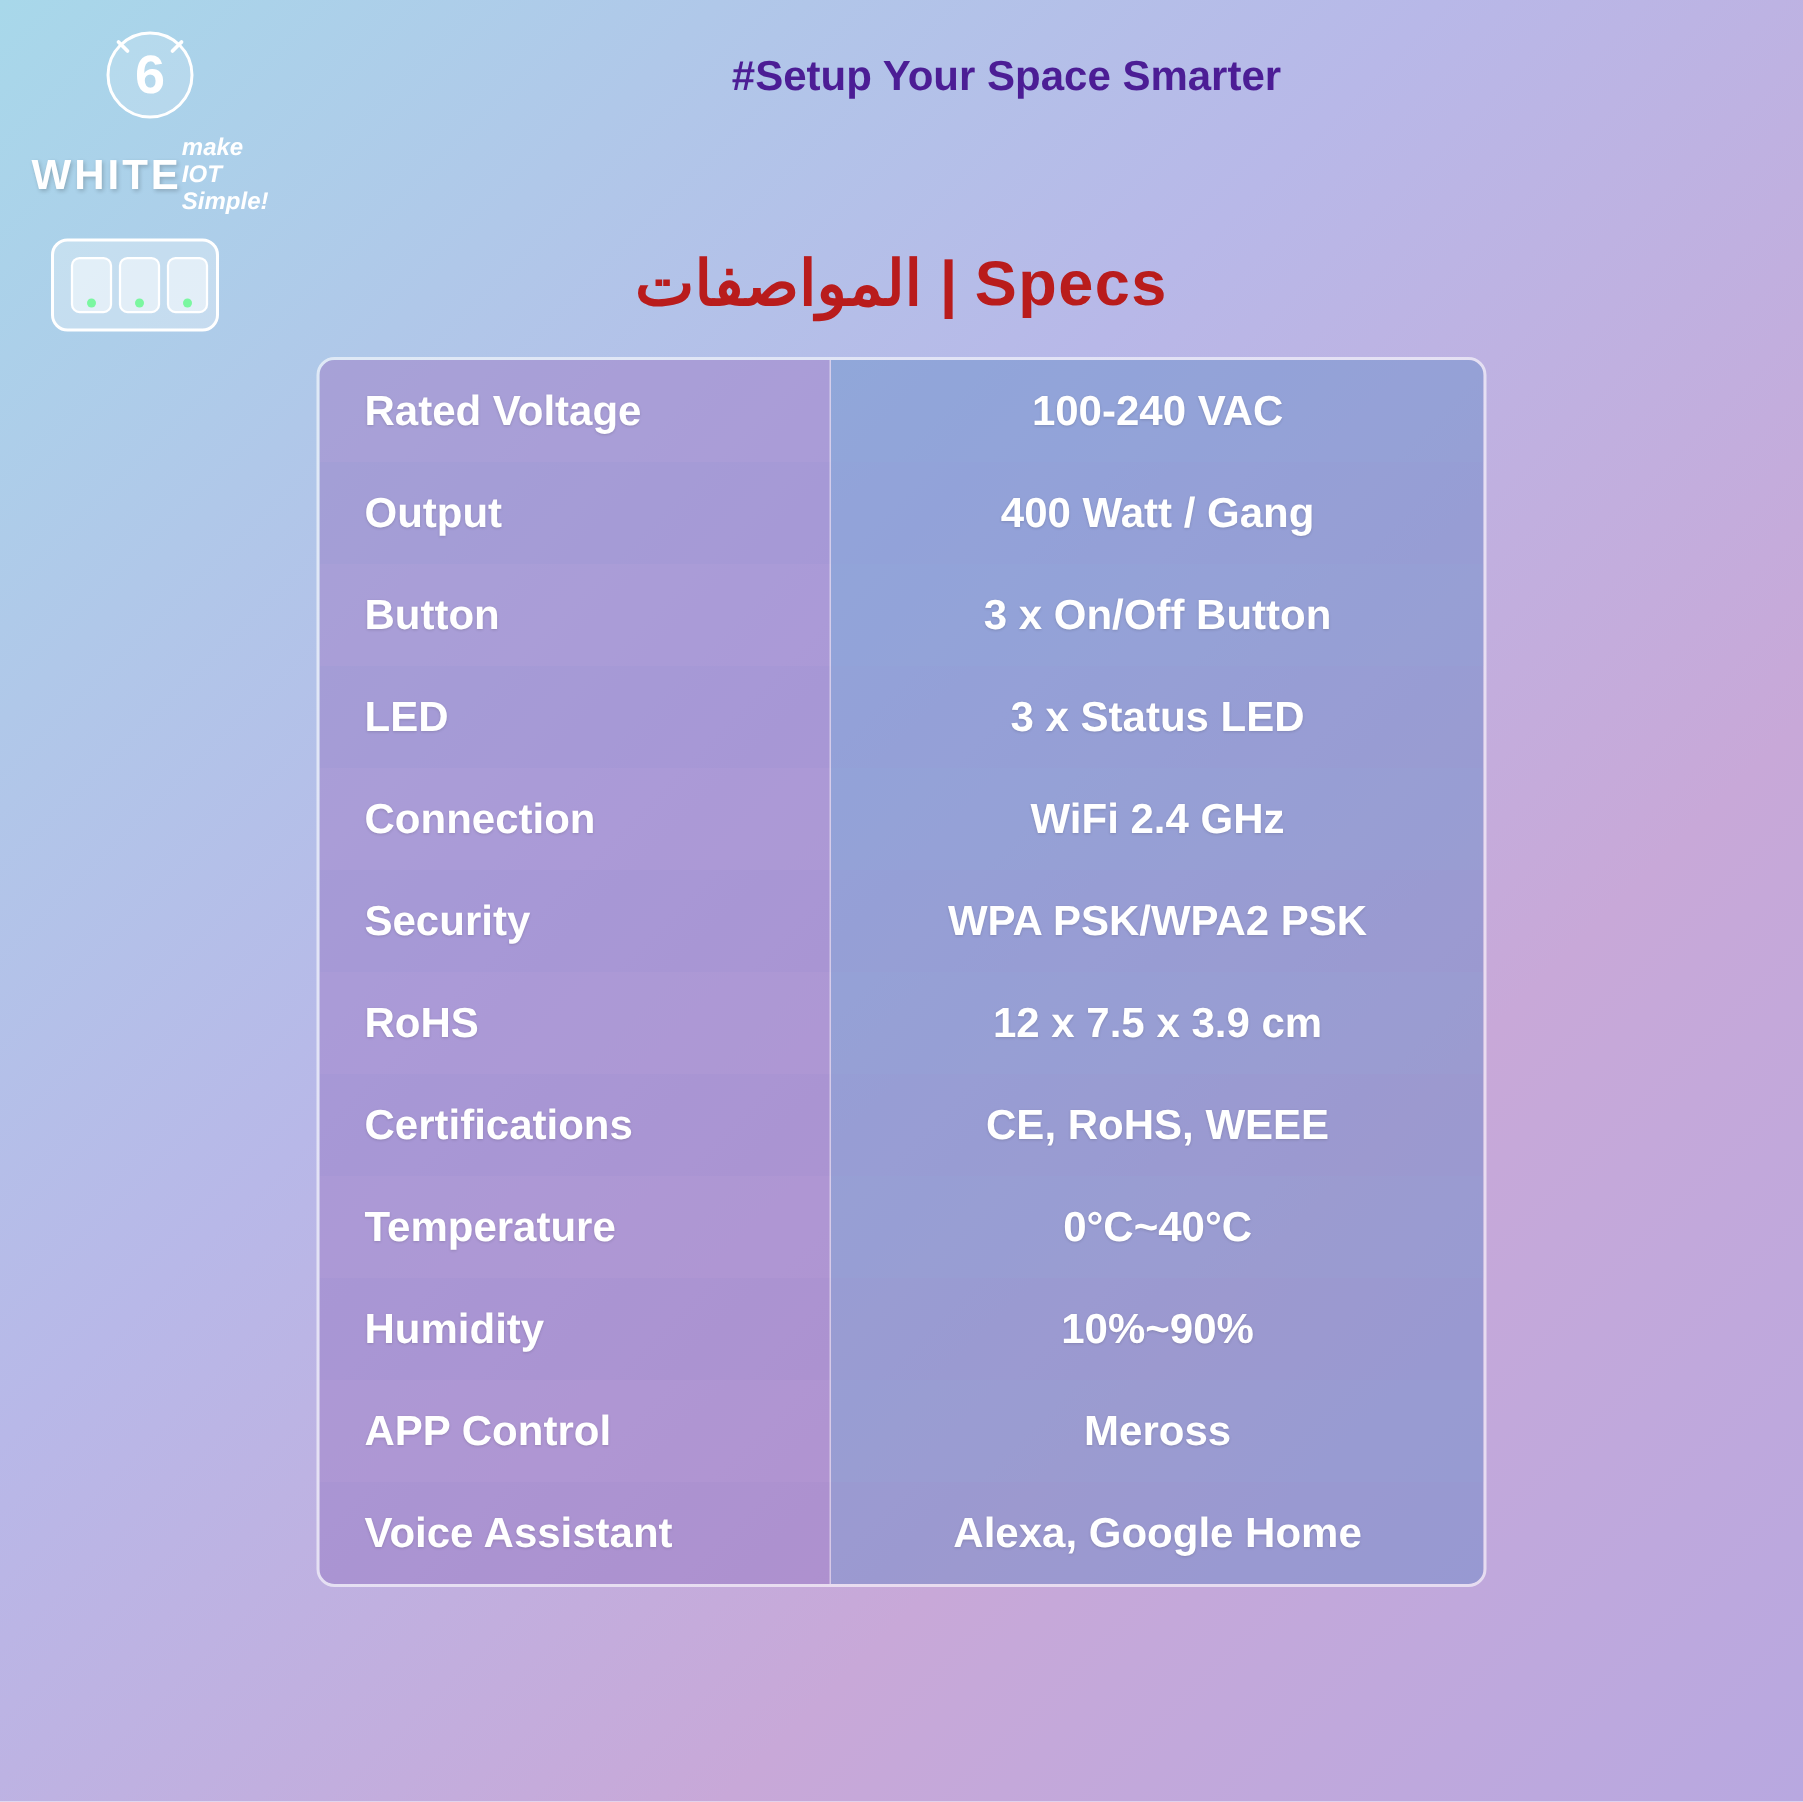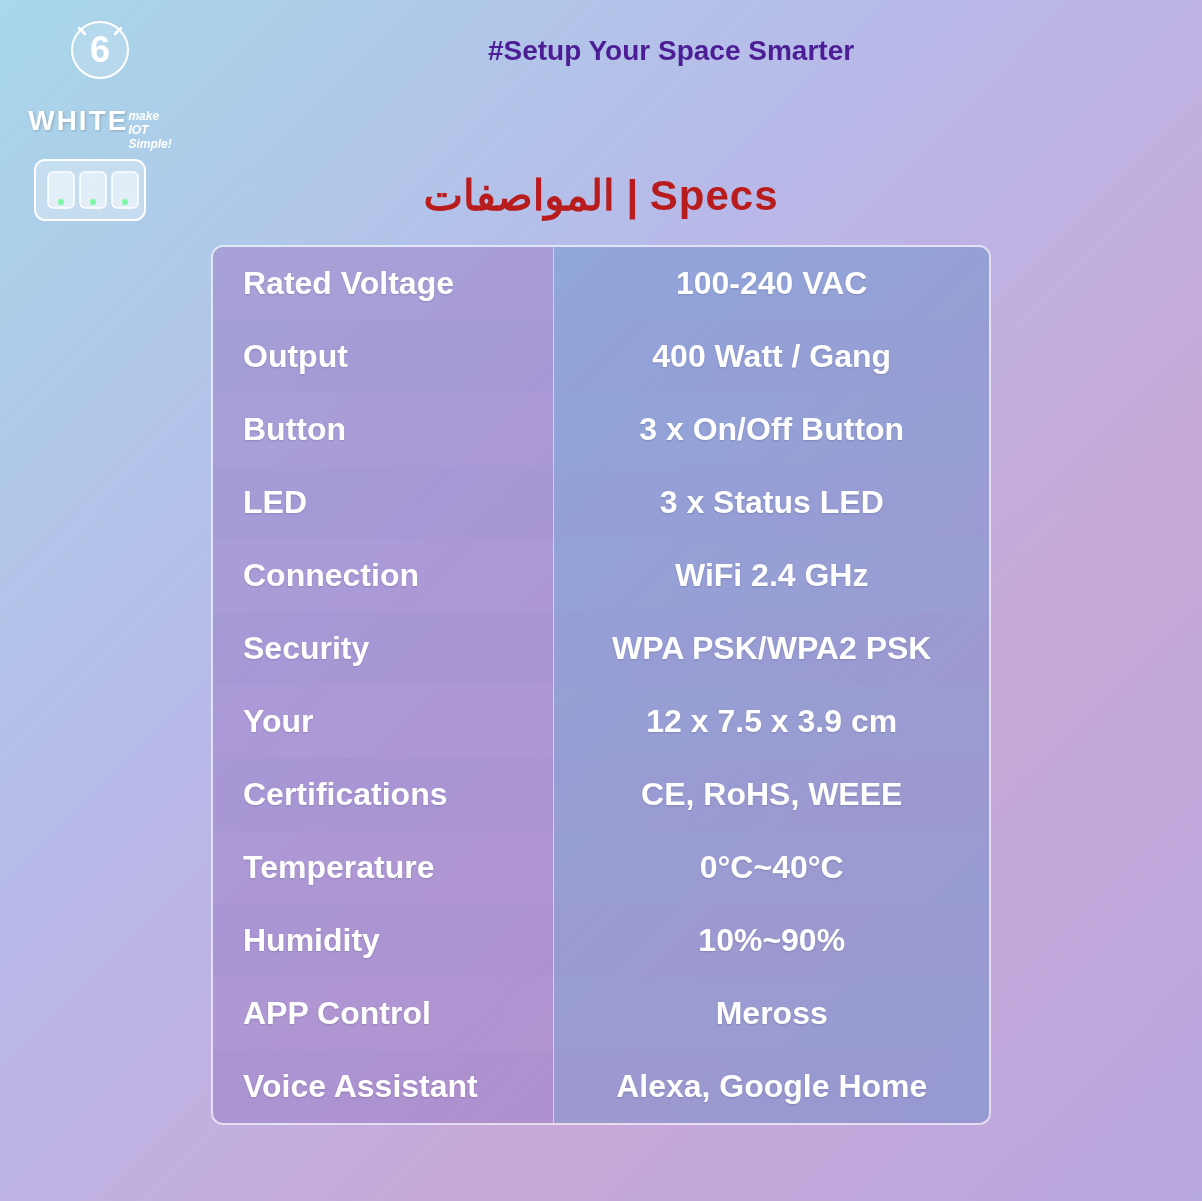--- a/index.html
+++ b/index.html
@@ -45,25 +45,24 @@
     .logo-white {
       font-size: 28px;
       font-weight: 900;
       color: white;
       letter-spacing: 2px;
       text-shadow: 1px 1px 3px rgba(0,0,0,0.2);
       line-height: 1;
     }
 
     .logo-subtitle {
-      font-size: 12px;
+      font-size: 16px;
       color: white;
       font-style: italic;
       font-weight: 600;
-      margin-top: 19px;
     }
 
     .tagline-area {
       flex: 1;
       display: flex;
       justify-content: center;
       padding-top: 15px;
     }
 
     .tagline {
@@ -116,21 +115,21 @@
     .specs-table tr {
       border-bottom: 1.5px solid rgba(255,255,255,0.5);
     }
 
     .specs-table tr:last-child {
       border-bottom: none;
     }
 
     .specs-table td {
       padding: 18px 30px;
-      font-size: 32px;
+      font-size: 28px;
       color: white;
       text-shadow: 0 1px 2px rgba(0,0,0,0.15);
     }
 
     .spec-label {
       background: rgba(160, 130, 200, 0.55);
       font-weight: 600;
       width: 44%;
       border-right: 1.5px solid rgba(255,255,255,0.5);
     }
@@ -214,21 +213,21 @@
         </tr>
         <tr>
           <td class="spec-label">Connection</td>
           <td class="spec-value">WiFi 2.4 GHz</td>
         </tr>
         <tr>
           <td class="spec-label">Security</td>
           <td class="spec-value">WPA PSK/WPA2 PSK</td>
         </tr>
         <tr>
-          <td class="spec-label">Your</td>
+          <td class="spec-label">RoHS</td>
           <td class="spec-value">12 x 7.5 x 3.9 cm</td>
         </tr>
         <tr>
           <td class="spec-label">Certifications</td>
           <td class="spec-value">CE, RoHS, WEEE</td>
         </tr>
         <tr>
           <td class="spec-label">Temperature</td>
           <td class="spec-value">0°C~40°C</td>
         </tr>

